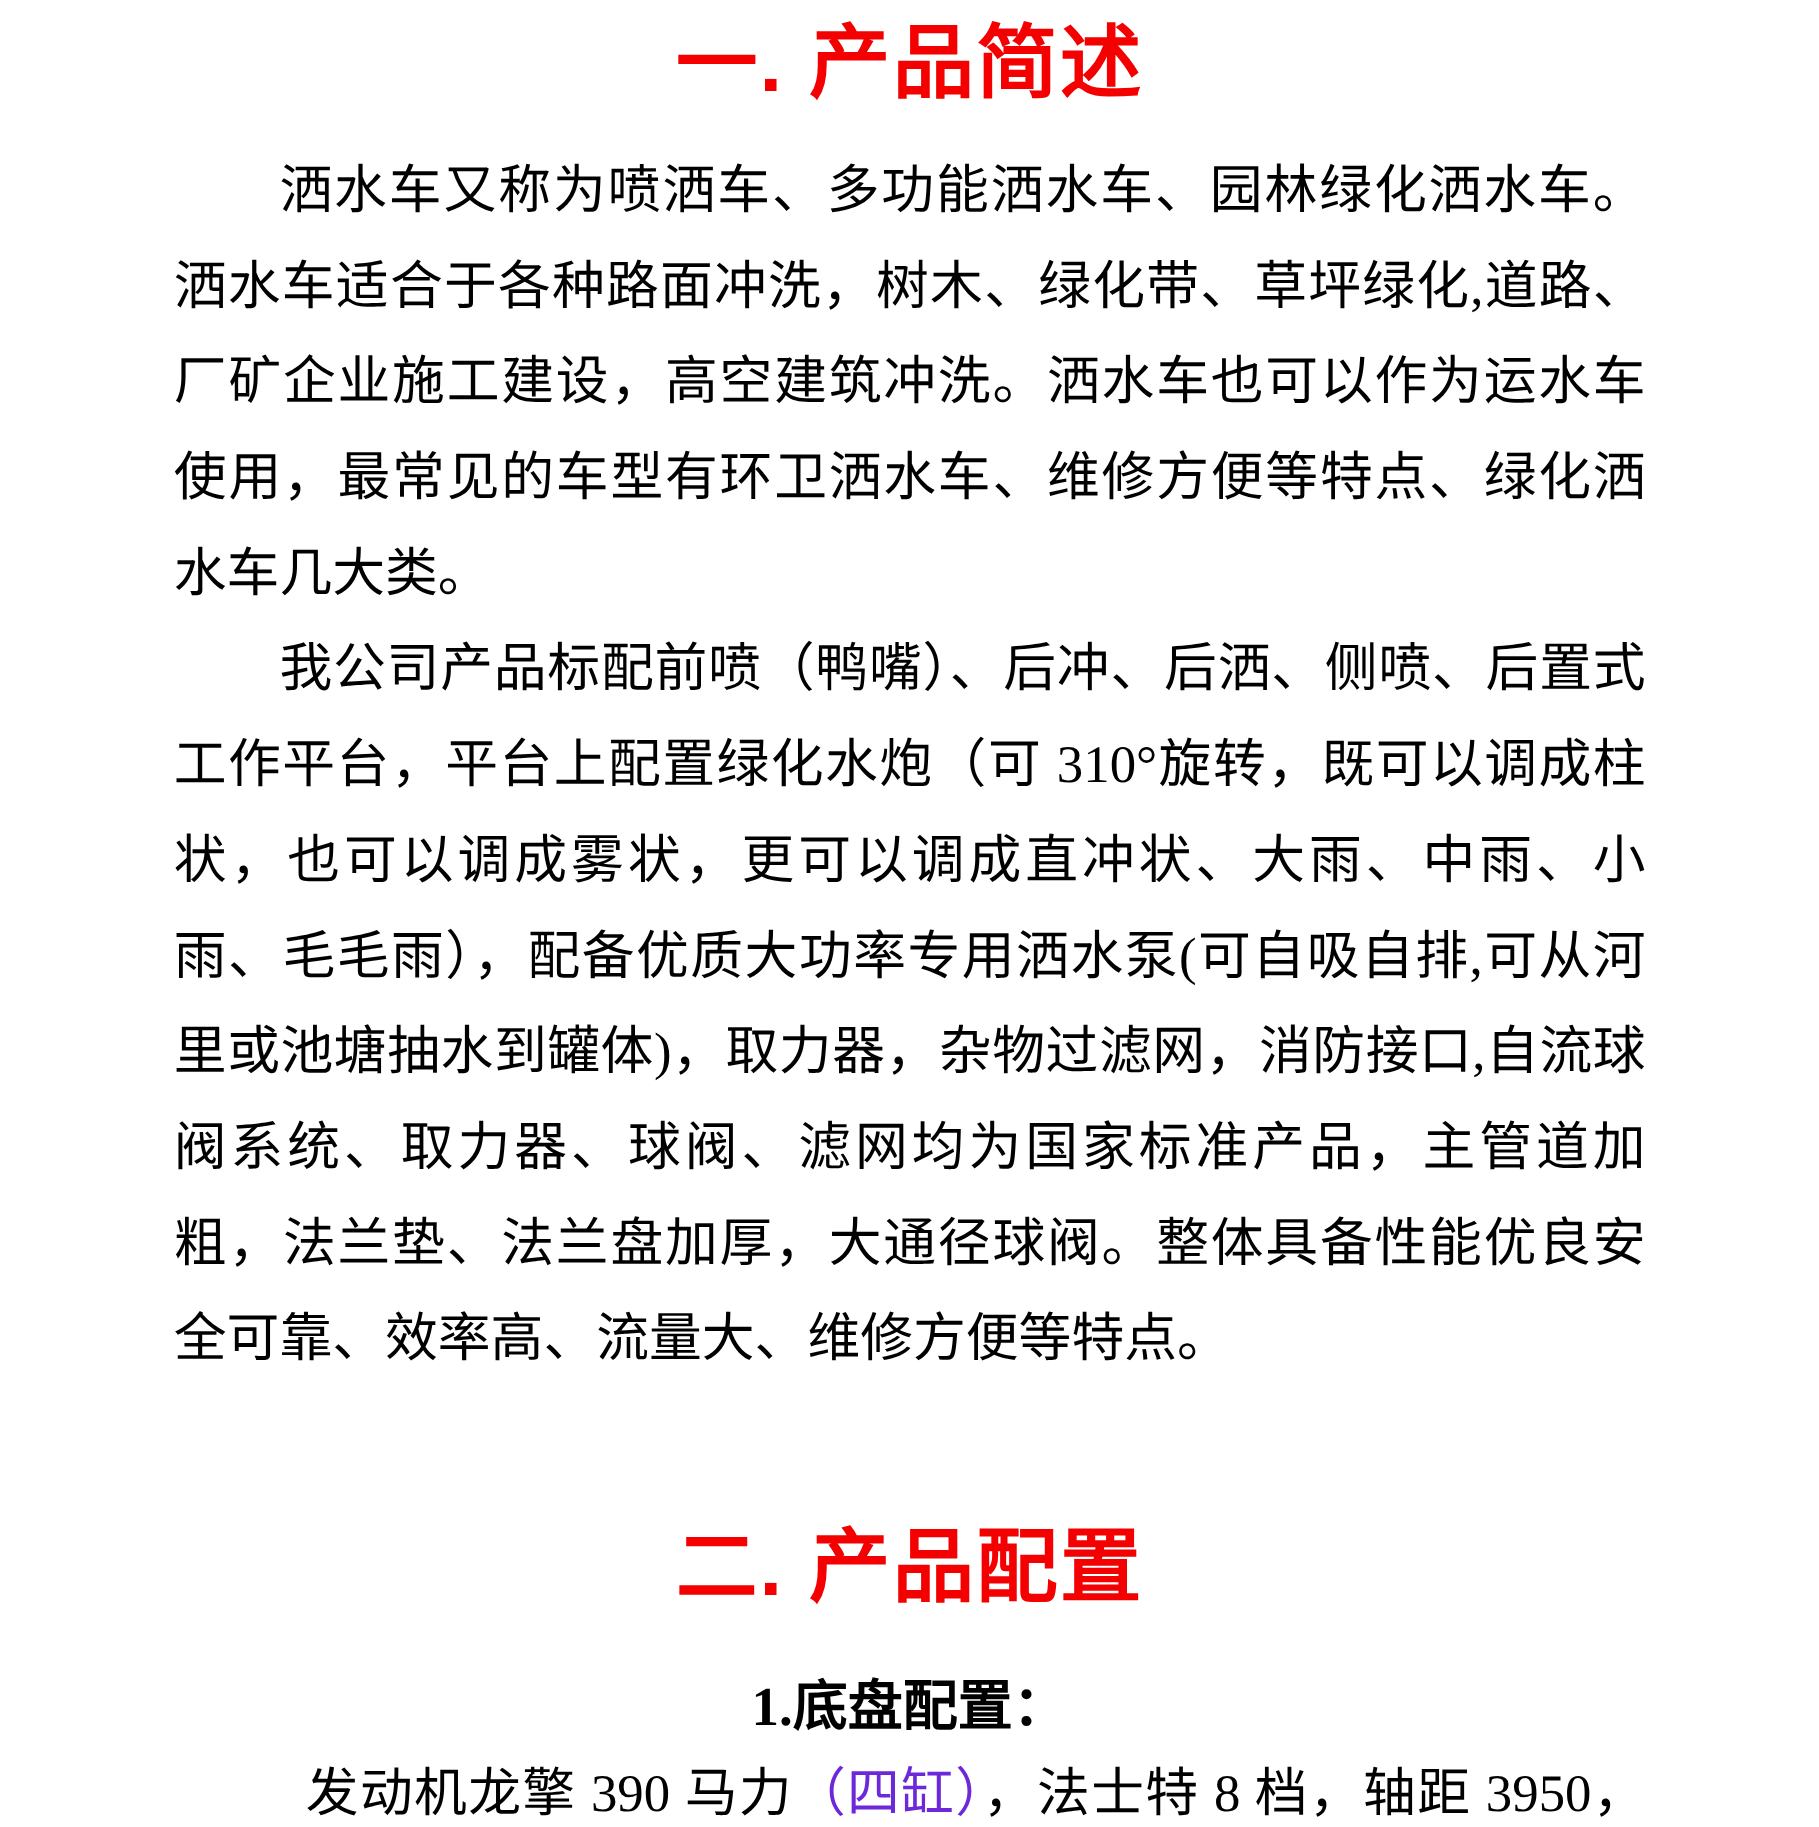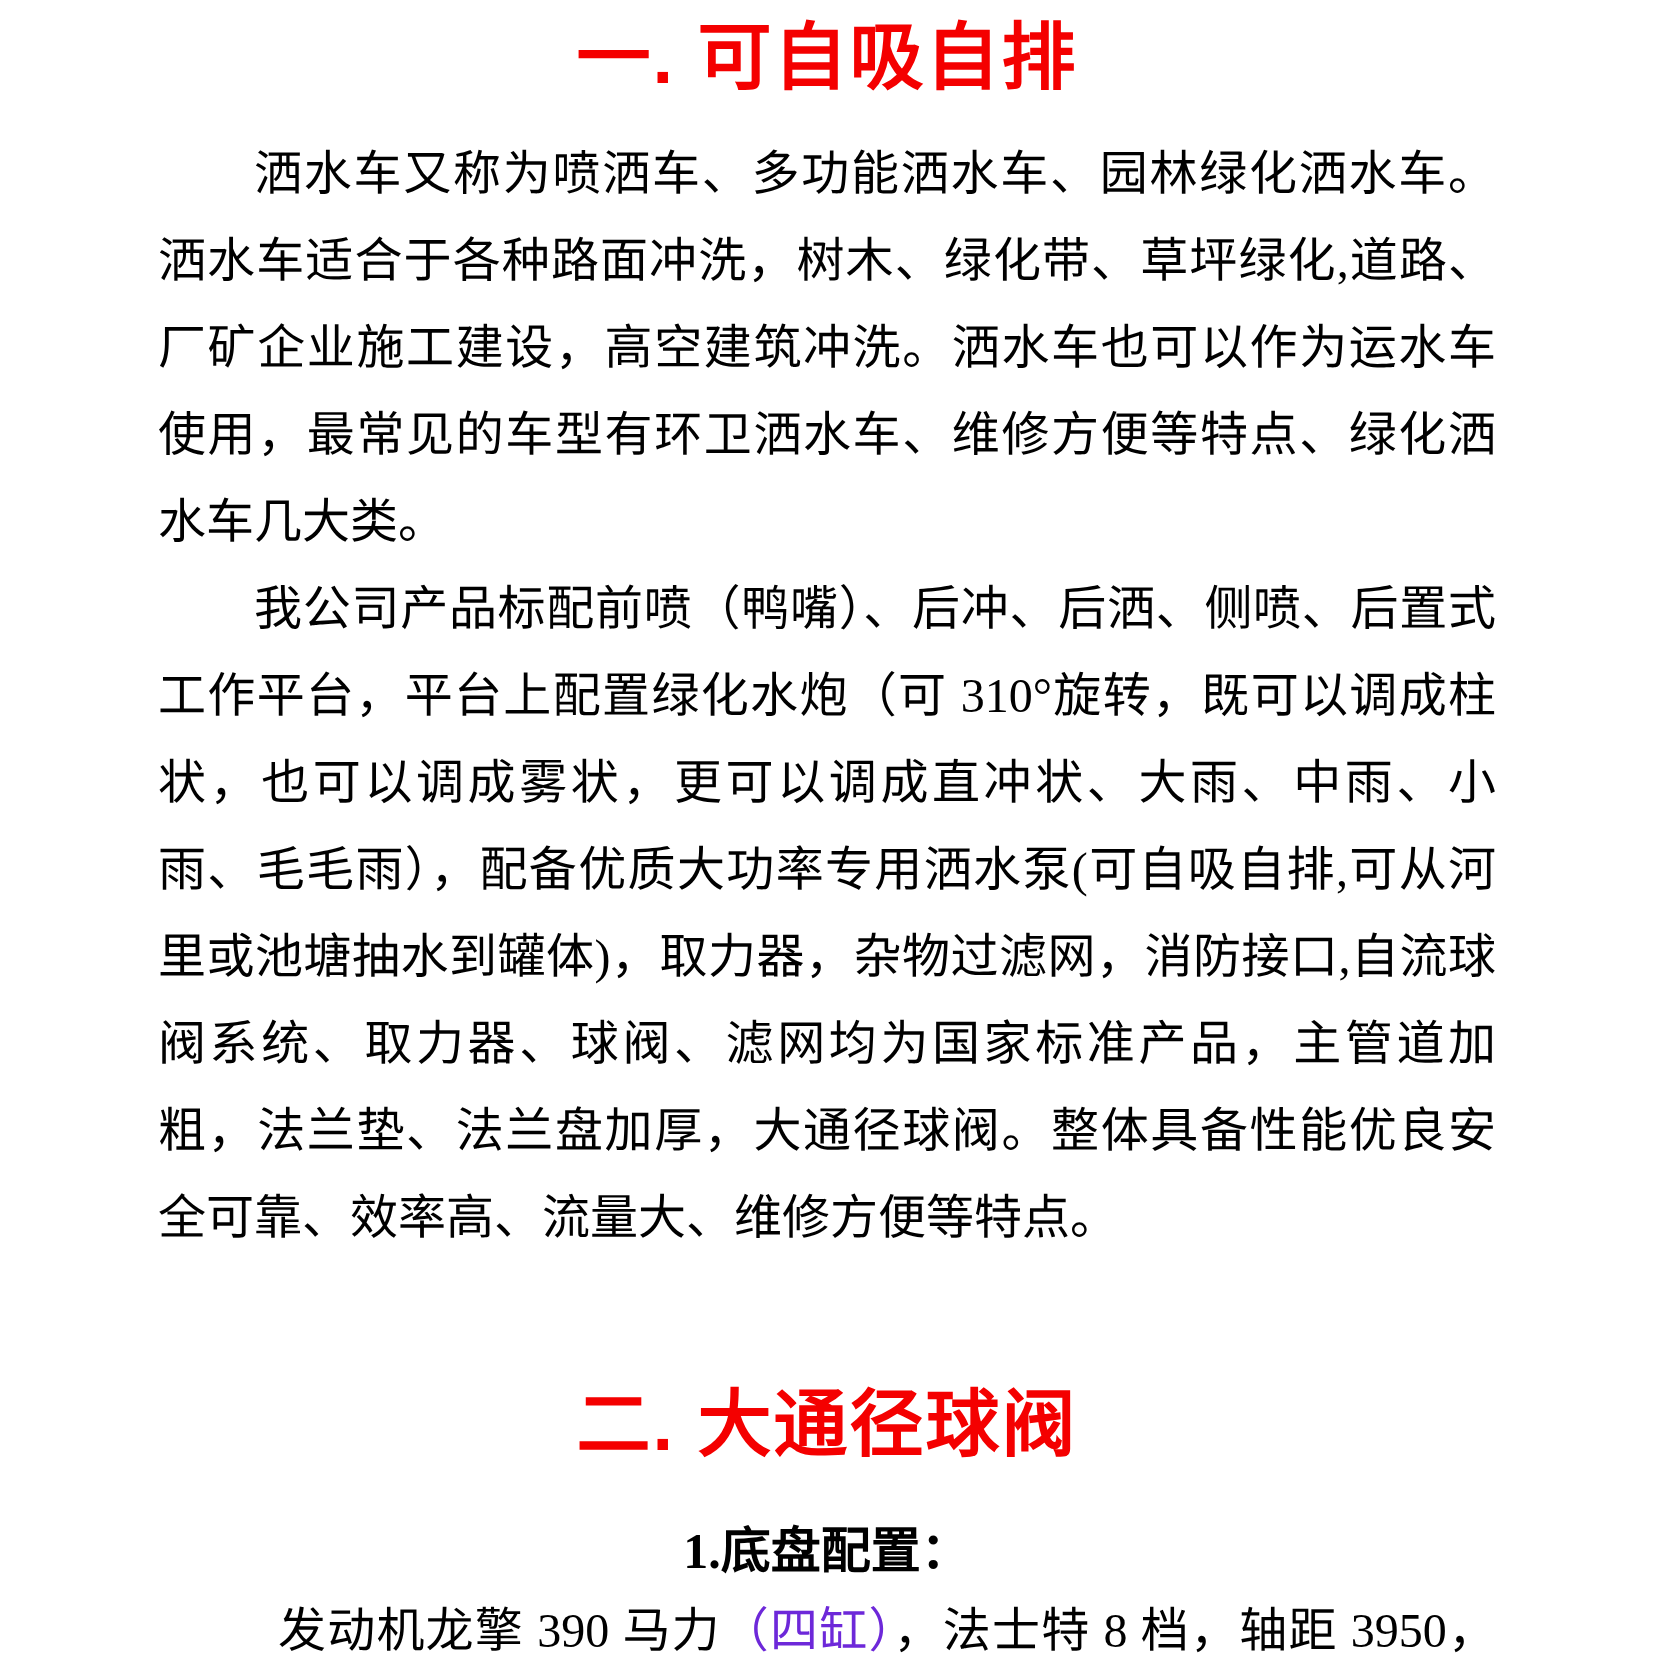--- a/index.html
+++ b/index.html
@@ -52,25 +52,25 @@
   }
   .red-inline {
     color: #6d28d9;
   }
 </style>
 </head>
 <body>
 
 <div class="page">
 
-  <h1 class="sec-title">一. 可自吸自排</h1>
+  <h1 class="sec-title">一. 产品简述</h1>
 
   <p class="body-para">洒水车又称为喷洒车、多功能洒水车、园林绿化洒水车。洒水车适合于各种路面冲洗，树木、绿化带、草坪绿化,道路、厂矿企业施工建设，高空建筑冲洗。洒水车也可以作为运水车使用，最常见的车型有环卫洒水车、维修方便等特点、绿化洒水车几大类。</p>
 
   <p class="body-para">我公司产品标配前喷（鸭嘴）、后冲、后洒、侧喷、后置式工作平台，平台上配置绿化水炮（可 310°旋转，既可以调成柱状，也可以调成雾状，更可以调成直冲状、大雨、中雨、小雨、毛毛雨），配备优质大功率专用洒水泵(可自吸自排,可从河里或池塘抽水到罐体)，取力器，杂物过滤网，消防接口,自流球阀系统、取力器、球阀、滤网均为国家标准产品，主管道加粗，法兰垫、法兰盘加厚，大通径球阀。整体具备性能优良安全可靠、效率高、流量大、维修方便等特点。</p>
 
-  <h1 class="sec-title sec-title-2">二. 大通径球阀</h1>
+  <h1 class="sec-title sec-title-2">二. 产品配置</h1>
 
   <h2 class="sub-heading">1.底盘配置：</h2>
 
   <p class="body-para chassis-para"><span>发动机龙擎 390 马力</span><span class="red-inline">（四缸）</span><span>，法士特 8 档，轴距 3950，轮胎 9.00 钢丝胎，中控锁，前桥 3.6T/后桥 8T，电动玻璃，方向助力，断气刹，空调</span></p>
 
 </div>
 
 </body></html>

